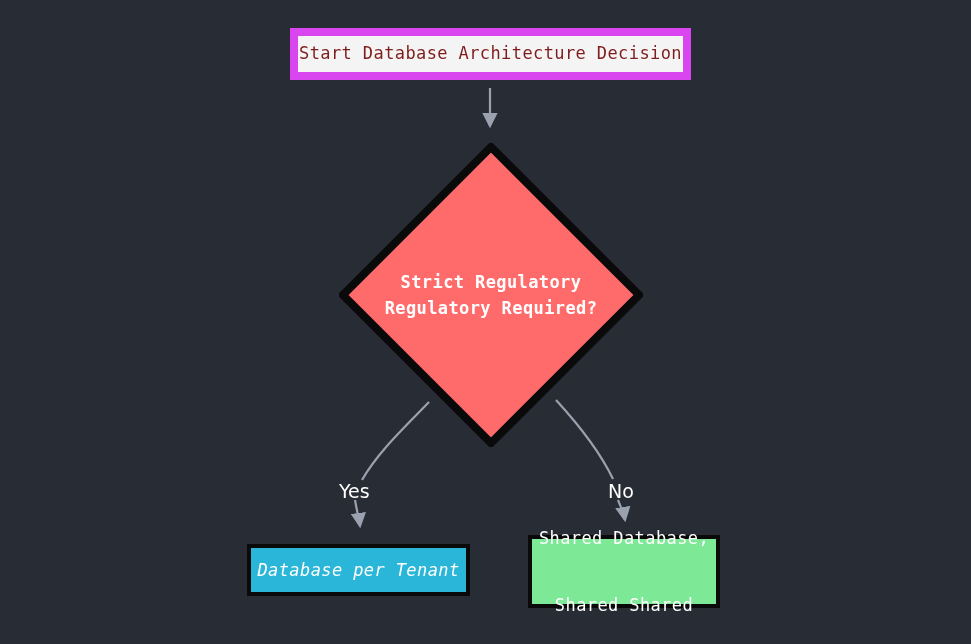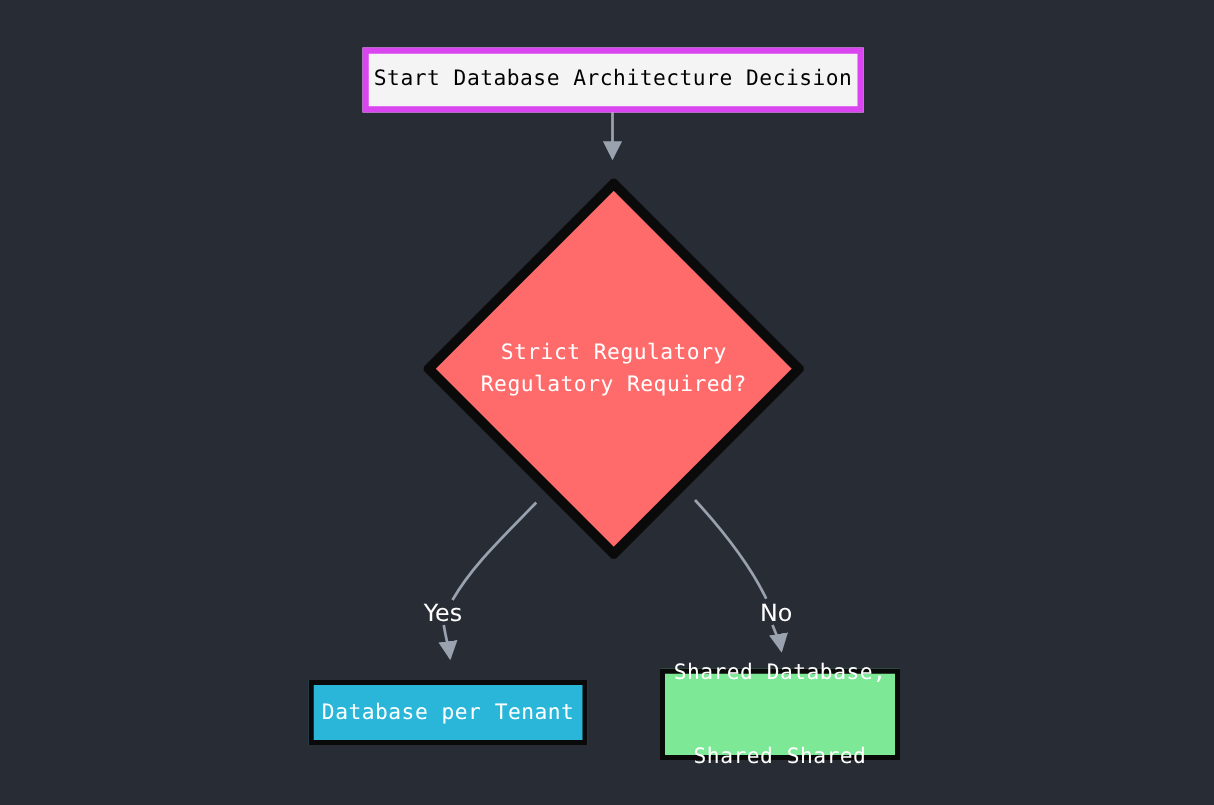--- a/index.html
+++ b/index.html
@@ -29,39 +29,40 @@
     position: absolute;
     box-sizing: border-box;
     display: flex;
     align-items: center;
     justify-content: center;
     text-align: center;
     white-space: pre;
   }
   .node-start {
     left: 290px;
-    top: 38px;
+    top: 28px;
     width: 401px;
     height: 52px;
     background: #f4f4f4;
-    border: 5px solid #d946ef;
-    color: #000000;
+    border: 8px solid #d946ef;
+    color: #7f1d1d;
     font-size: 17px;
     letter-spacing: 0.4px;
     line-height: 1.15;
   }
 
   
   .node-decision {
     left: 339px;
     top: 143px;
     width: 304px;
     height: 304px;
     background: transparent;
     border: none;
+    font-weight: bold;
   }
   .diamond-shape {
     position: absolute;
     left: 0;
     top: 0;
     width: 304px;
     height: 304px;
   }
   .diamond-label {
     position: absolute;
@@ -84,20 +85,21 @@
   .node-blue {
     left: 247px;
     top: 544px;
     width: 223px;
     height: 52px;
     background: #29b6d8;
     border: 4px solid #0a0a0a;
     color: #ffffff;
     font-size: 17px;
     letter-spacing: 0.4px;
+    font-style: italic;
   }
 
   
   .node-green {
     left: 528px;
     top: 535px;
     width: 192px;
     height: 73px;
     background: #7de896;
     border: 4px solid #0a0a0a;

